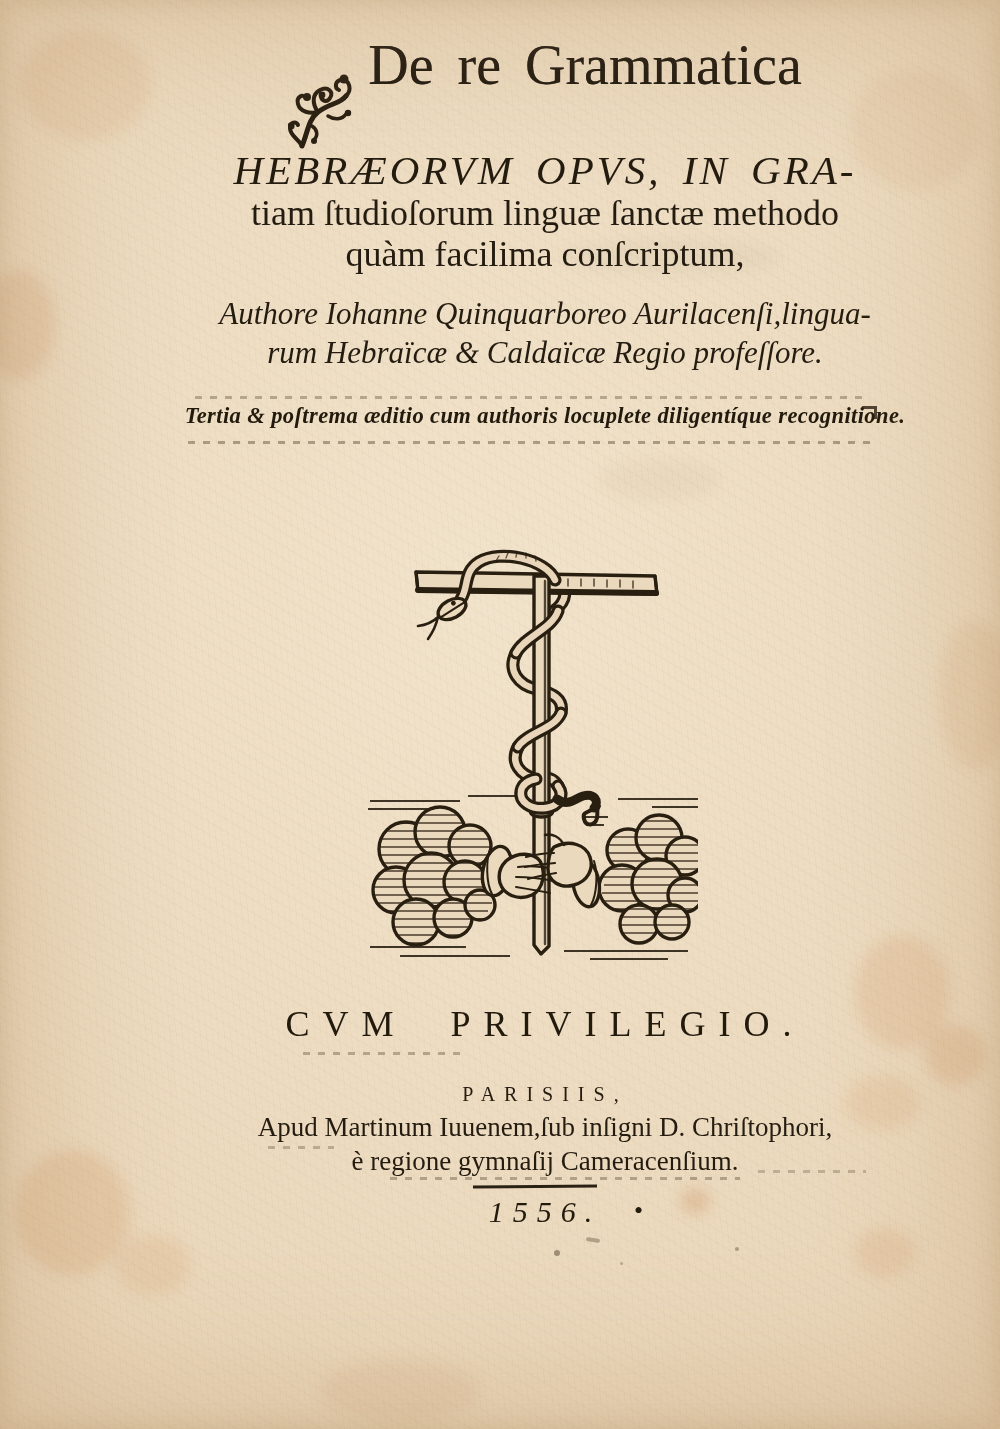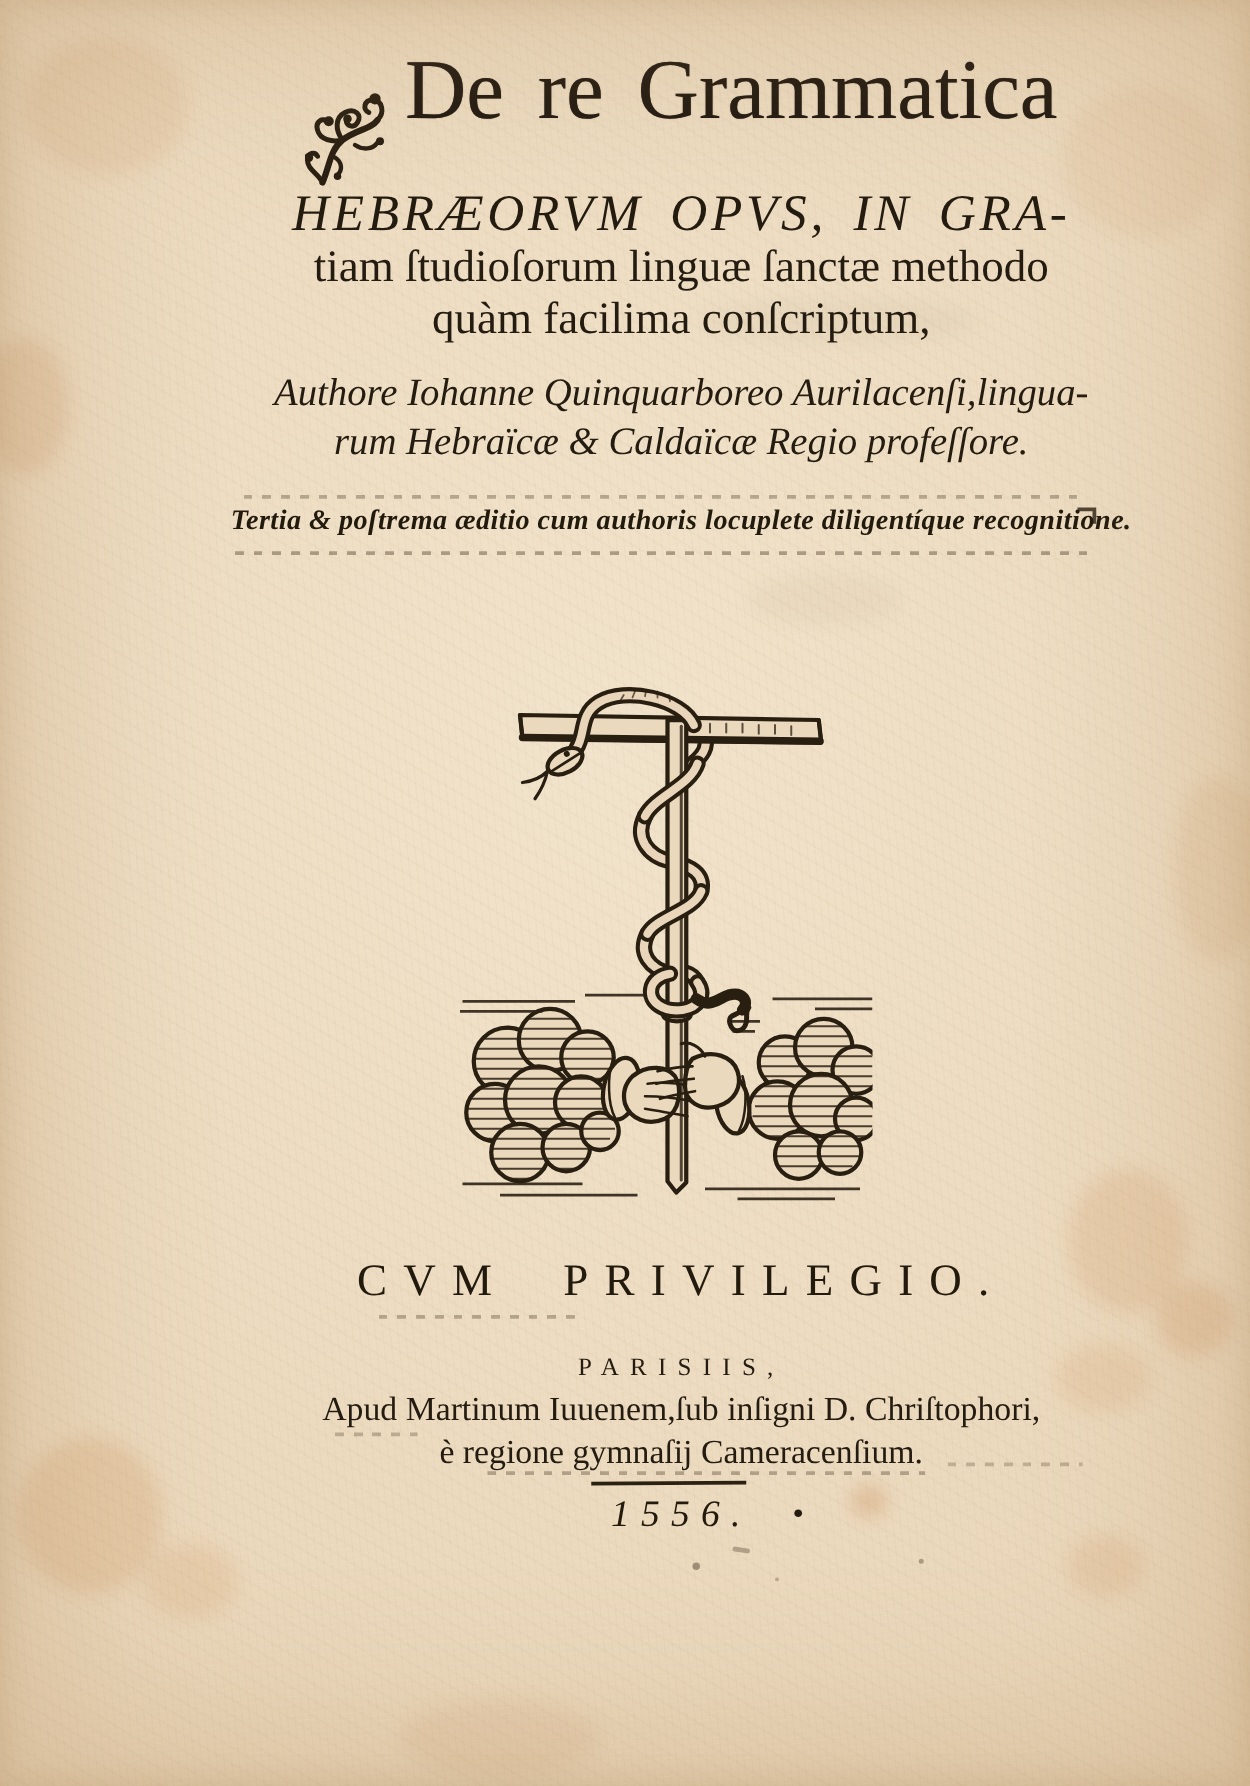--- a/index.html
+++ b/index.html
@@ -32,21 +32,21 @@
   .fleck{position:absolute;border-radius:50%;pointer-events:none;}
   .dashline{
     position:absolute;height:3px;pointer-events:none;opacity:.32;
     background:repeating-linear-gradient(90deg,#3a2d18 0 7px,transparent 7px 15px);
   }
   .abs{position:absolute;left:45px;width:1000px;text-align:center;white-space:nowrap;}
 
   .heading-row{top:36px;display:flex;align-items:flex-start;justify-content:center;gap:14px;}
   .fleuron{margin-top:34px;flex:0 0 auto;}
   .main-title{
-    font-size:68px;line-height:1.05;letter-spacing:0px;word-spacing:10px;
+    font-size:56px;line-height:1.05;letter-spacing:0px;word-spacing:10px;
     color:#211910;text-shadow:0 0 .6px rgba(33,25,16,.65);
   }
   .subtitle-caps{
     top:146px;font-style:italic;font-size:41px;letter-spacing:3px;word-spacing:8px;color:#241c10;
   }
   .subtitle-2{top:192px;font-size:36px;color:#241c10;}
   .subtitle-3{top:233px;font-size:36px;color:#241c10;}
   .author-1{top:296px;font-style:italic;font-size:31px;color:#241c10;}
   .author-2{top:335px;font-style:italic;font-size:31px;color:#241c10;}
   .edition-note{

